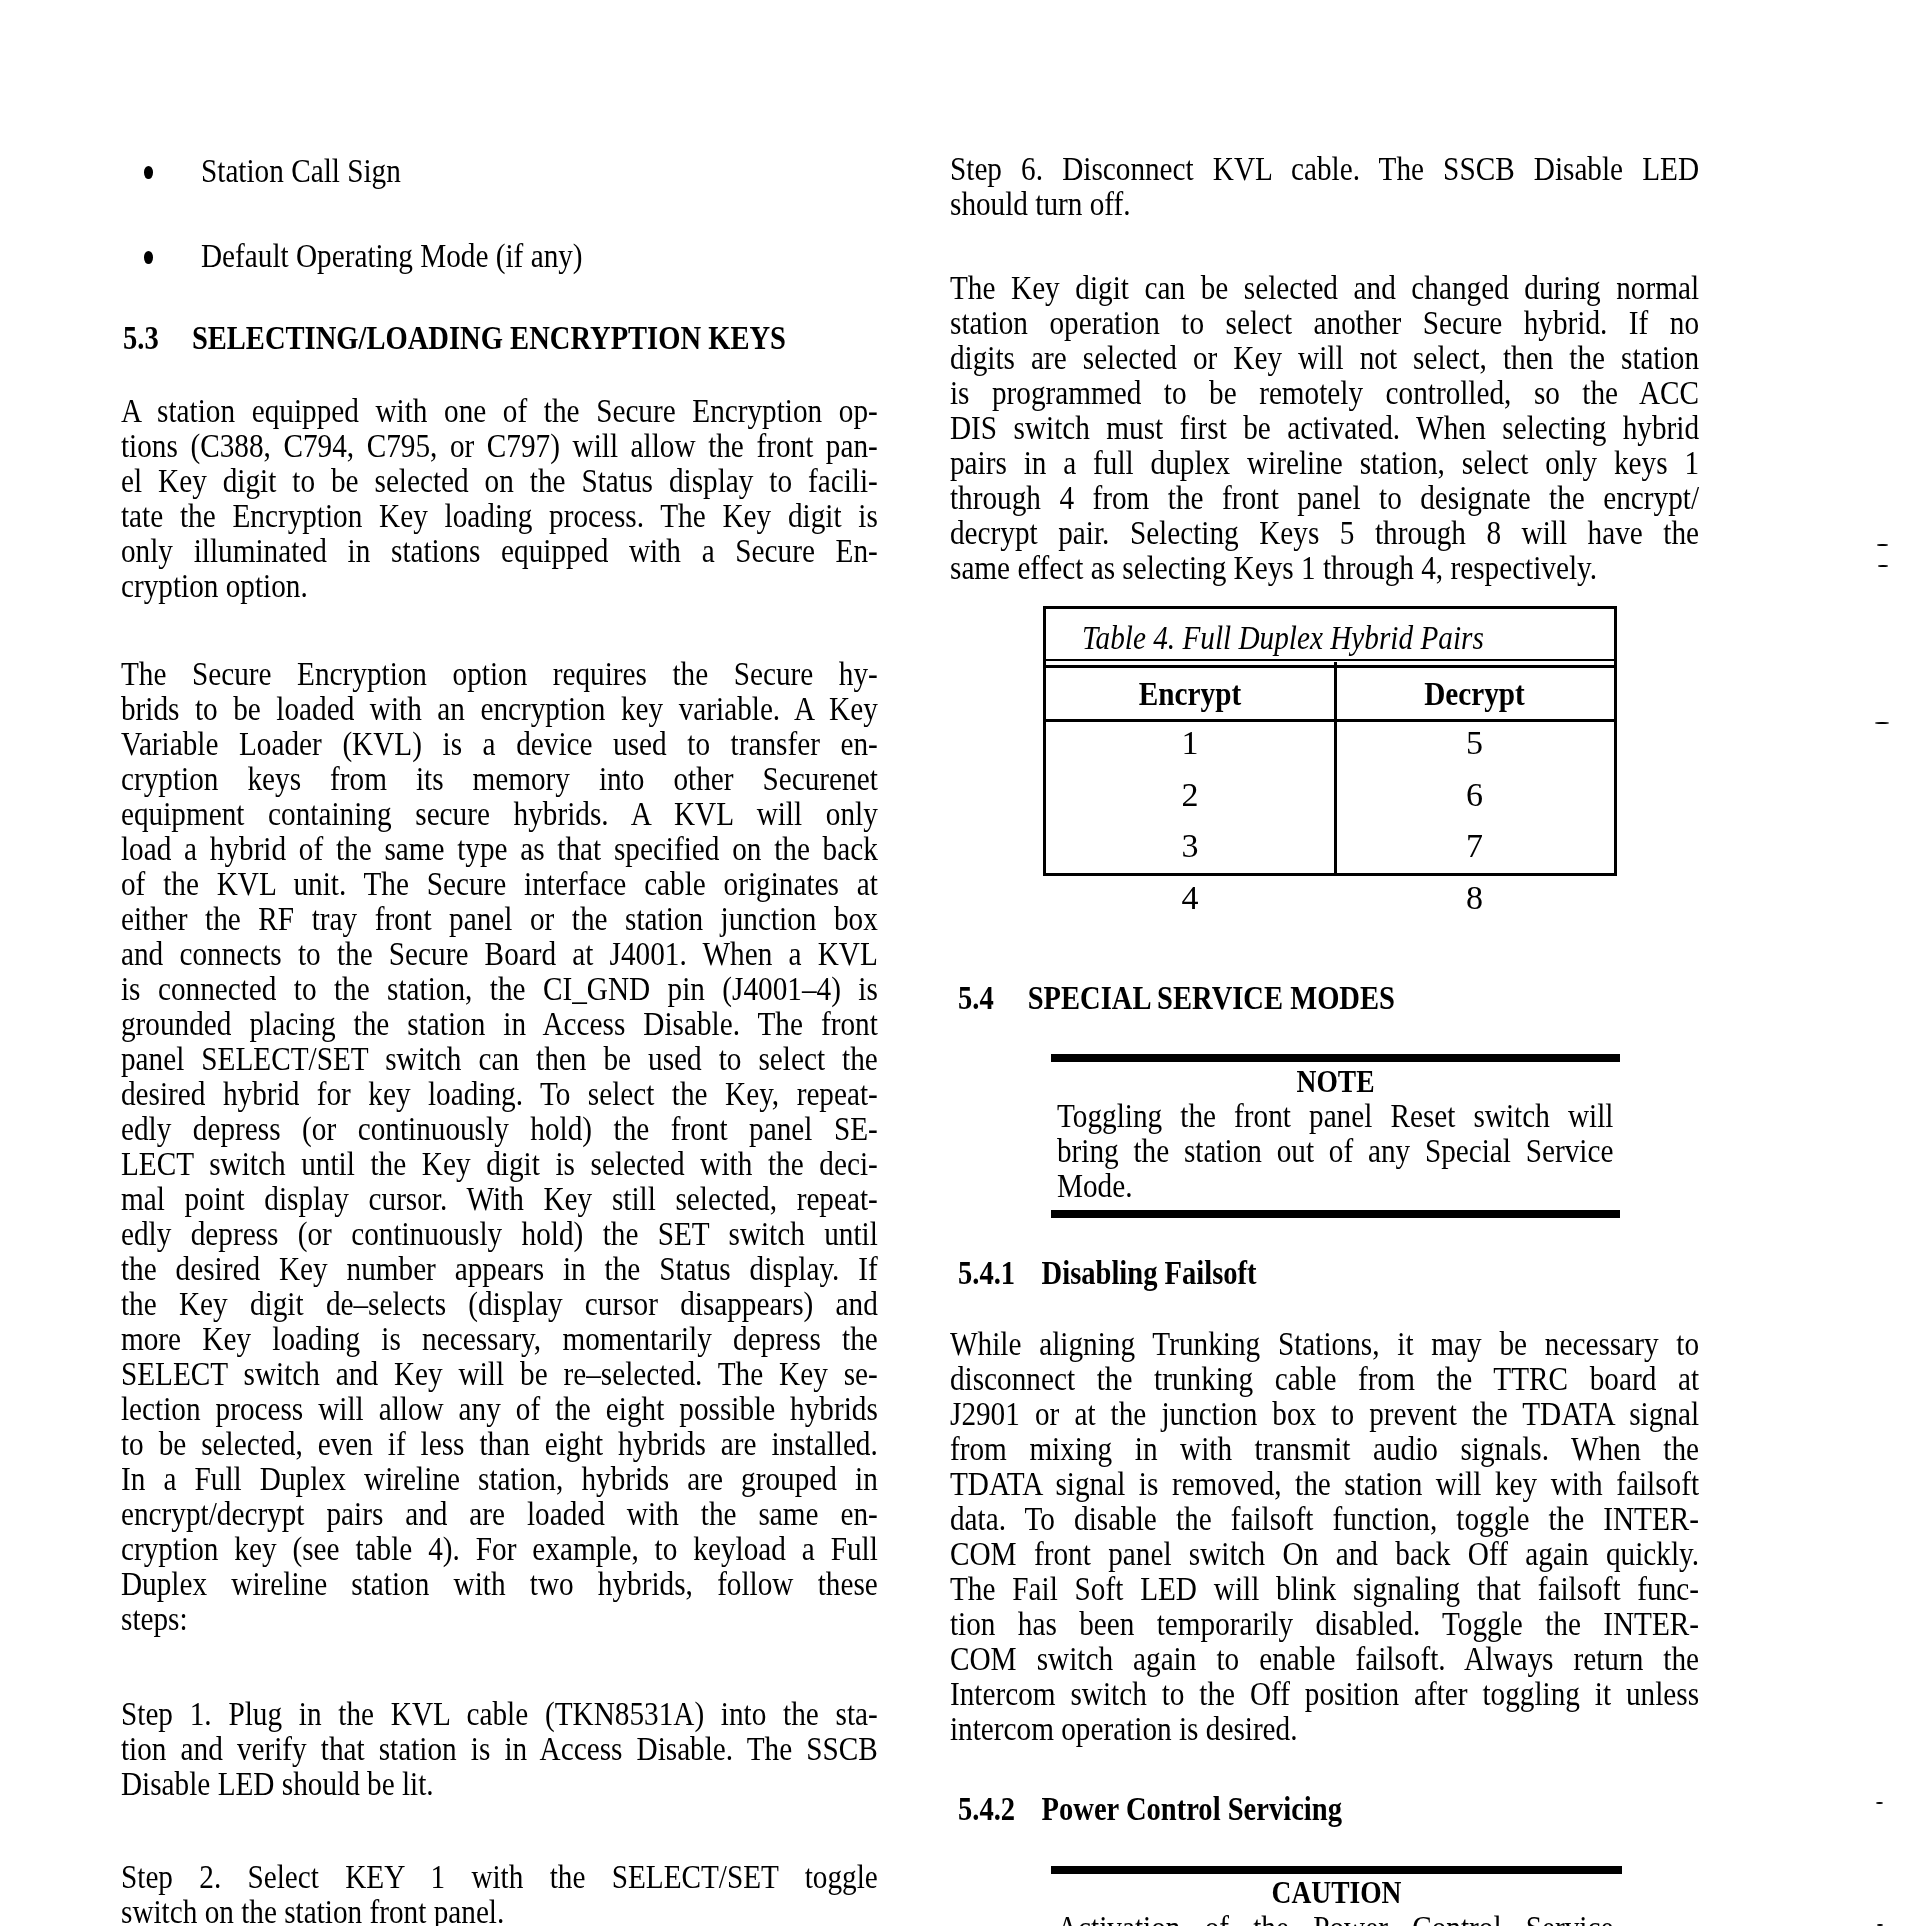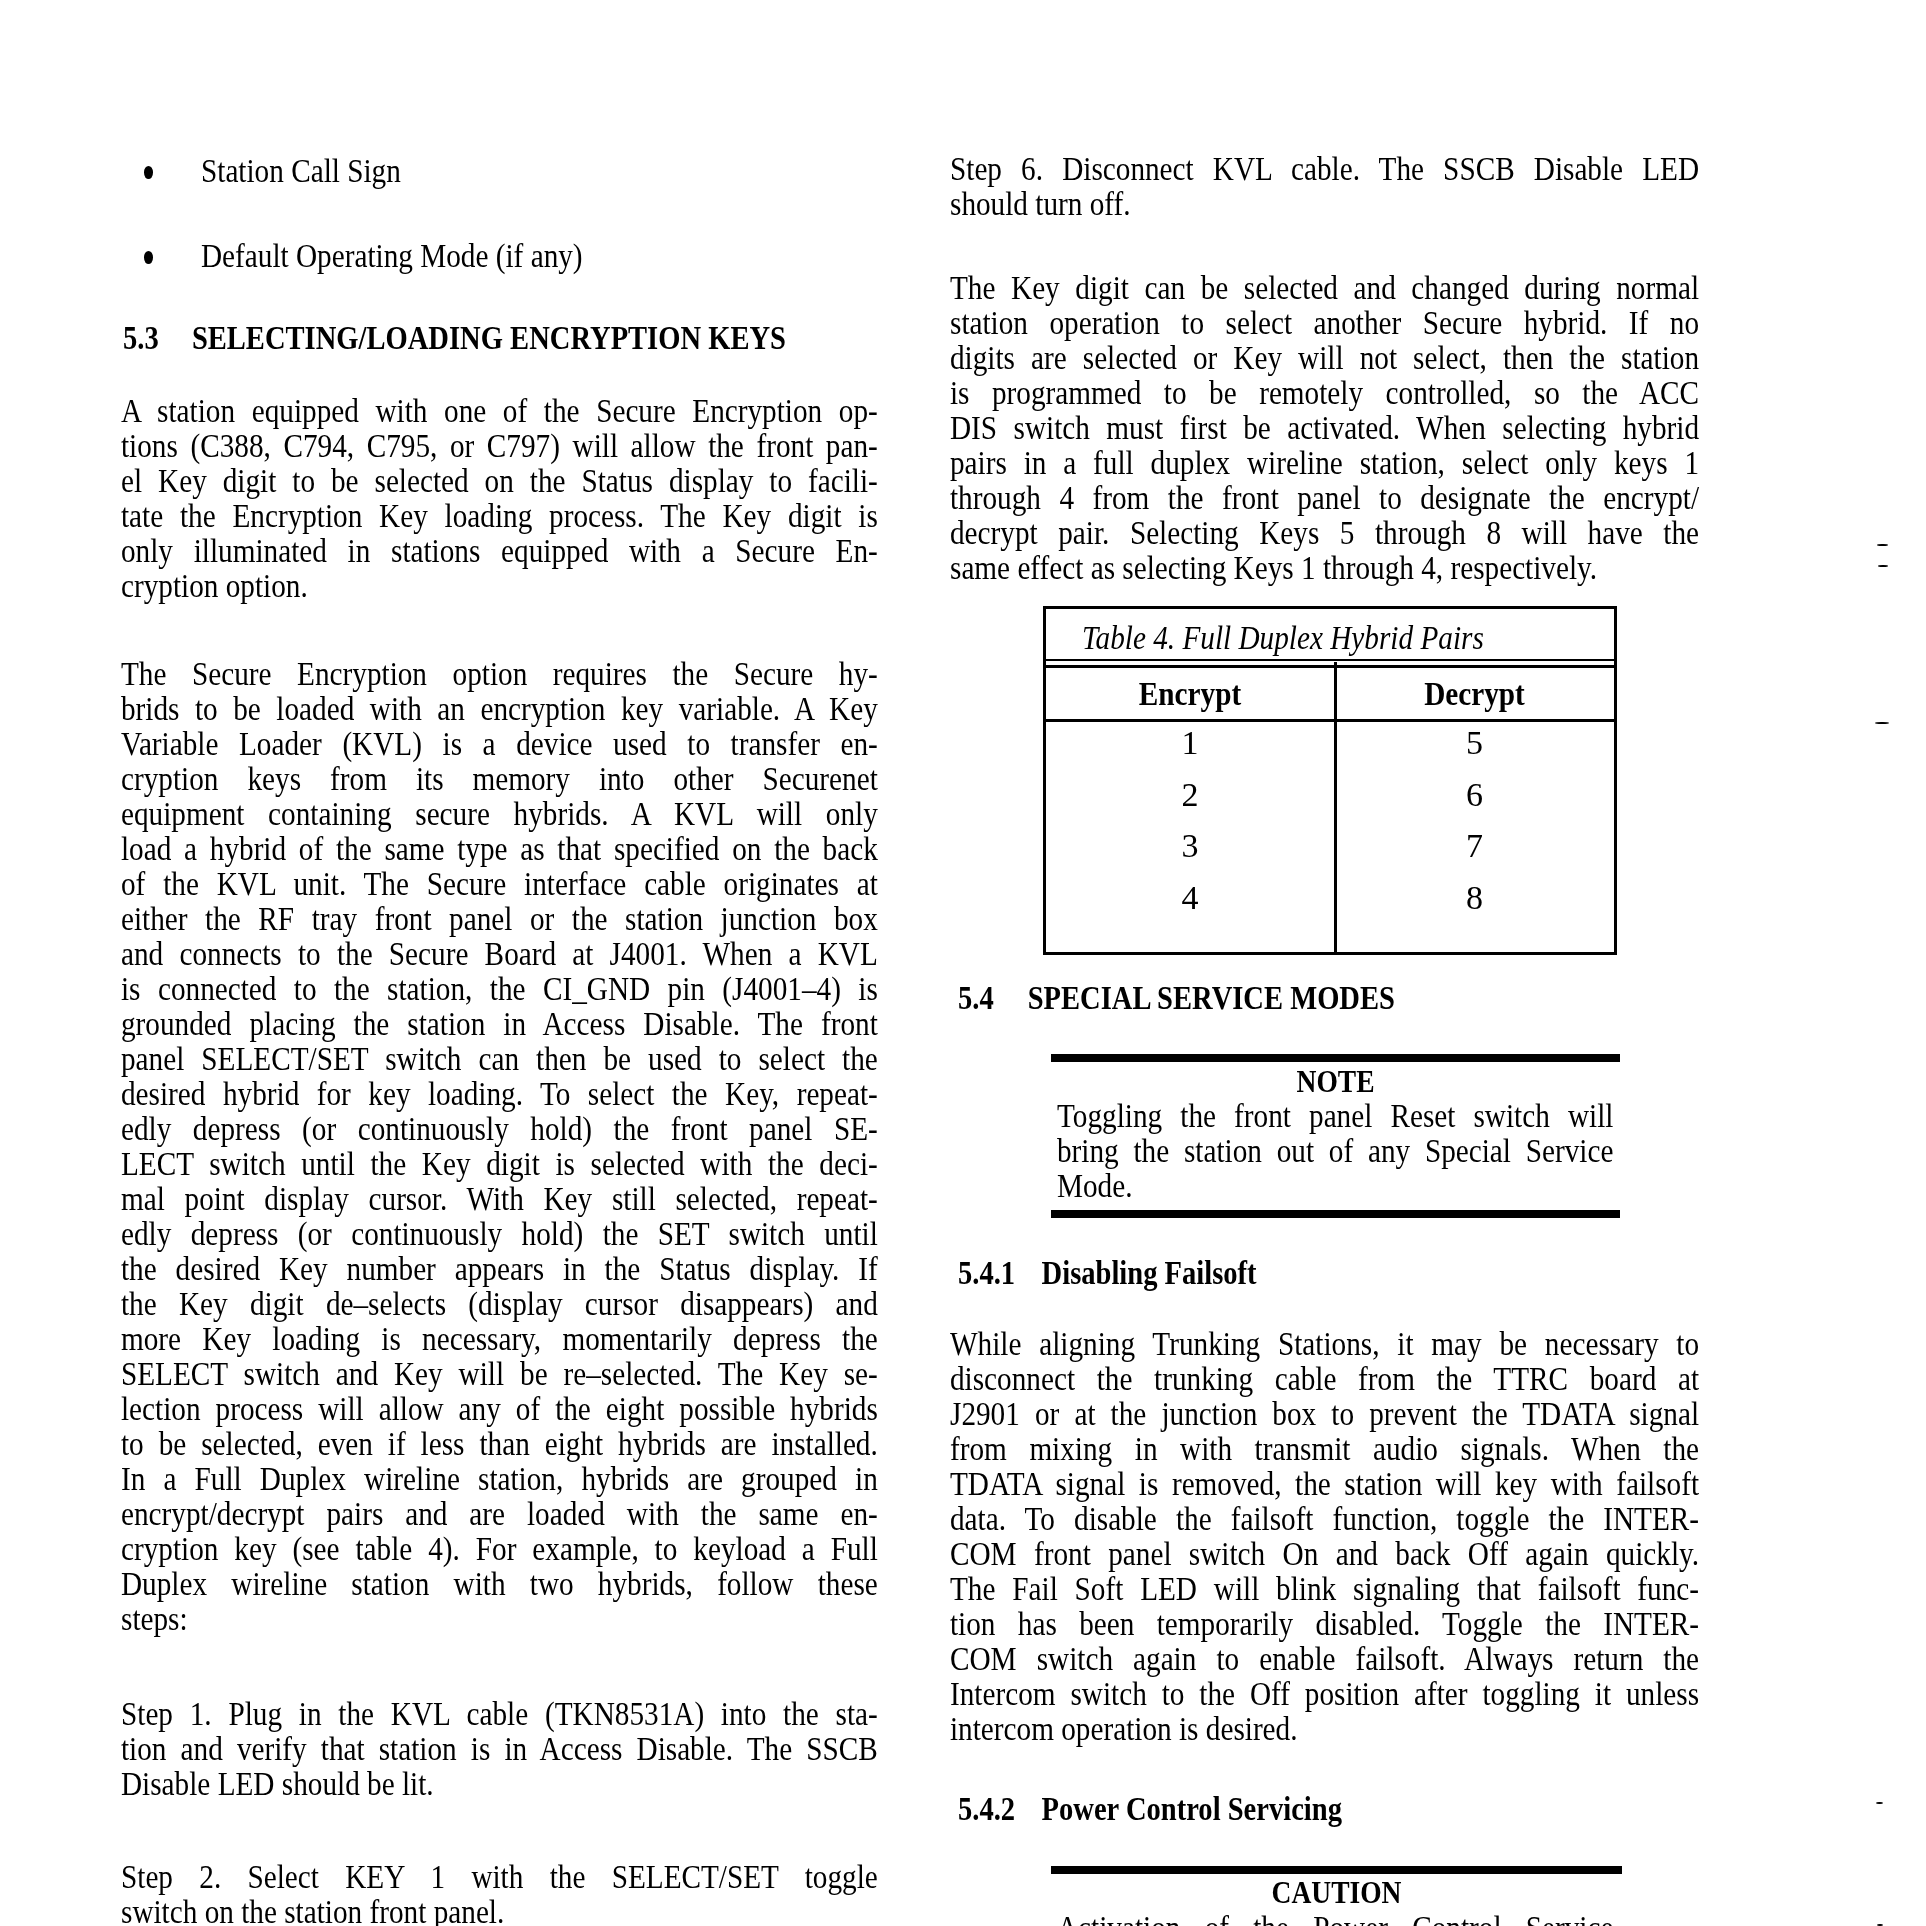--- a/index.html
+++ b/index.html
@@ -111,21 +111,21 @@
     <span class="line">station operation to select another Secure hybrid. If no</span>
     <span class="line">digits are selected or Key will not select, then the station</span>
     <span class="line">is programmed to be remotely controlled, so the ACC</span>
     <span class="line">DIS switch must first be activated. When selecting hybrid</span>
     <span class="line">pairs in a full duplex wireline station, select only keys 1</span>
     <span class="line">through 4 from the front panel to designate the encrypt/</span>
     <span class="line">decrypt pair. Selecting Keys 5 through 8 will have the</span>
     <span class="line last">same effect as selecting Keys 1 through 4, respectively.</span>
   </div>
 
-  <div class="tbl" style="left:1043px; top:606px; width:574px; height:349px;text-decoration:underline;">
+  <div class="tbl" style="left:1043px; top:606px; width:574px; height:270px;text-decoration:underline;">
     <div class="tbl-caption">
       <span class="tbl-caption-text">Table 4.    Full Duplex Hybrid Pairs</span>
     </div>
     <div class="tbl-rule2"></div>
     <div class="tbl-vdiv" style="left:288px;"></div>
     <div class="tbl-head-bottom"></div>
 
     <div class="tbl-cell hdr" style="left:0; width:288px; top:68px; transform:scaleX(0.86);">Encrypt</div>
     <div class="tbl-cell hdr" style="left:290px; width:277px; top:68px; transform:scaleX(0.86);">Decrypt</div>
 

